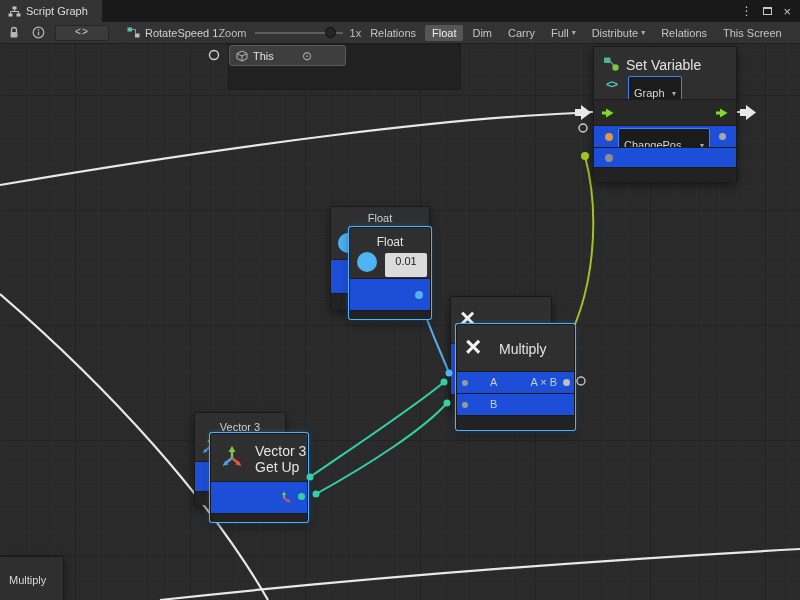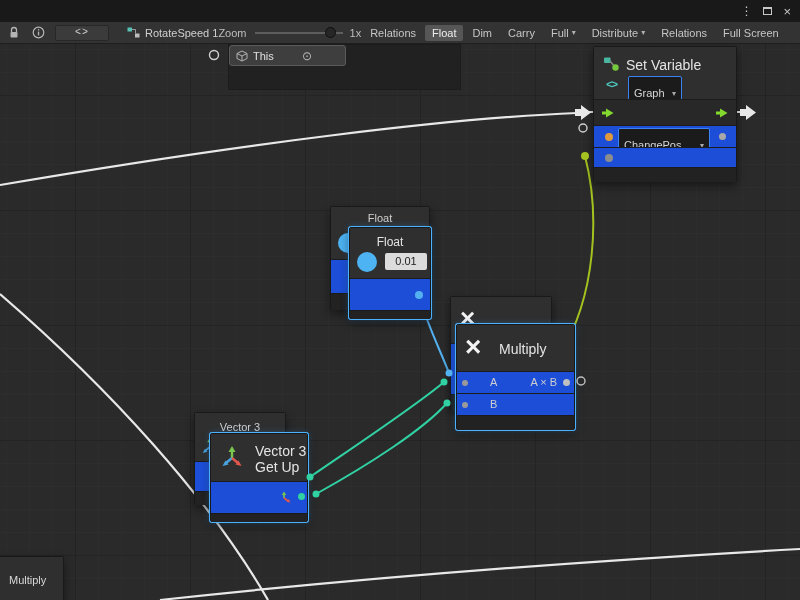--- a/index.html
+++ b/index.html
@@ -68,20 +68,29 @@
 .code-glyph{position:absolute;color:#4ecdc4;font-family:"Liberation Mono",monospace;font-size:11px;font-weight:bold;letter-spacing:-1px}
 .flowp{position:absolute}
 .pill{position:absolute;height:21px;background:#3e3e3e;border:1px solid #5a5a5a;border-radius:3px;z-index:4}
 .shadowbox{position:absolute;background:#212121;border:1px solid #1c1c1c;z-index:3}
 .target-glyph{position:absolute;color:#b4b4b4;font-size:12px;line-height:1}
 </style>
 </head>
 <body>
 
 <div class="tabbar">
+  <div class="tab">
+    <svg width="13" height="11" viewBox="0 0 13 11">
+      <rect x="4.5" y="0.5" width="4" height="3" fill="#c2c2c2"></rect>
+      <rect x="0.5" y="7.5" width="4" height="3" fill="#c2c2c2"></rect>
+      <rect x="8.5" y="7.5" width="4" height="3" fill="#c2c2c2"></rect>
+      <path d="M6.5 3.5 V5.5 M2.5 7.5 V5.5 H10.5 V7.5" stroke="#c2c2c2" fill="none"></path>
+    </svg>
+    <span>Script Graph</span>
+  </div>
   <div class="win-controls">
     <span class="kebab">⋮</span>
     <span class="maxbox"></span>
     <span class="closex">×</span>
   </div>
 </div>
 
 <div class="toolbar">
   <span class="tb-icon" style="margin-left:5px">
     <svg width="12" height="13" viewBox="0 0 12 13">
@@ -131,21 +140,21 @@
       <span class="caret">▾</span>
     </span>
   <span class="tb-btn">
       <span>Distribute</span>
       <span class="caret">▾</span>
     </span>
   <span class="tb-btn">
       <span>Relations</span>
     </span>
   <span class="tb-btn">
-      <span>Full Screen</span>
+      <span>This Screen</span>
     </span>
 </div>
 
 <div class="canvas">
 
   <svg id="wires" class="layer">
     <path d="M0,141 C240,100 450,74 577,69" fill="none" style="stroke:var(--wire_flow)" stroke-width="2.2"></path>
     <path d="M589,68 L742,68" fill="none" style="stroke:var(--wire_flow)" stroke-width="2.2"></path>
     <path d="M0,250 C110,345 210,455 268,556" fill="none" style="stroke:var(--wire_flow)" stroke-width="2.2"></path>
     <path d="M160,556 C380,532 620,515 800,505" fill="none" style="stroke:var(--wire_flow)" stroke-width="2.2"></path>
@@ -227,21 +236,21 @@
     <div class="nb" style="top:100px;height:20px">
       <span class="dot d8" style="left:11px;top:6px;background:#8d8d8d"></span>
     </div>
     <div class="nf" style="top:120px;height:15px"></div>
   </div>
 
   <div class="node front selected" style="left:349px;top:183px;width:82px;height:92px">
     <div class="nh" style="height:50px"></div>
     <span class="nlabel" style="left:0;right:0;top:7px;text-align:center;color:#e4e4e4;font-size:12px">Float</span>
     <span class="float-circle" style="left:7px;top:24px"></span>
-    <span class="value-field" style="left:35px;top:25px;width:42px;height:17px">0.01</span>
+    <span class="value-field" style="left:35px;top:25px;width:42px;height:24px">0.01</span>
     <div class="nb" style="top:50px;height:32px">
       <span class="dot d8 blue" style="right:7px;top:12px"></span>
     </div>
     <div class="nf" style="top:82px;height:9px"></div>
   </div>
 
   <div class="node front selected" style="left:456px;top:280px;width:119px;height:106px">
     <div class="nh" style="height:46px"></div>
     <span class="xglyph" style="left:8px;top:8px;font-size:28px">×</span>
     <span class="ntitle" style="left:42px;top:16px">Multiply</span>

